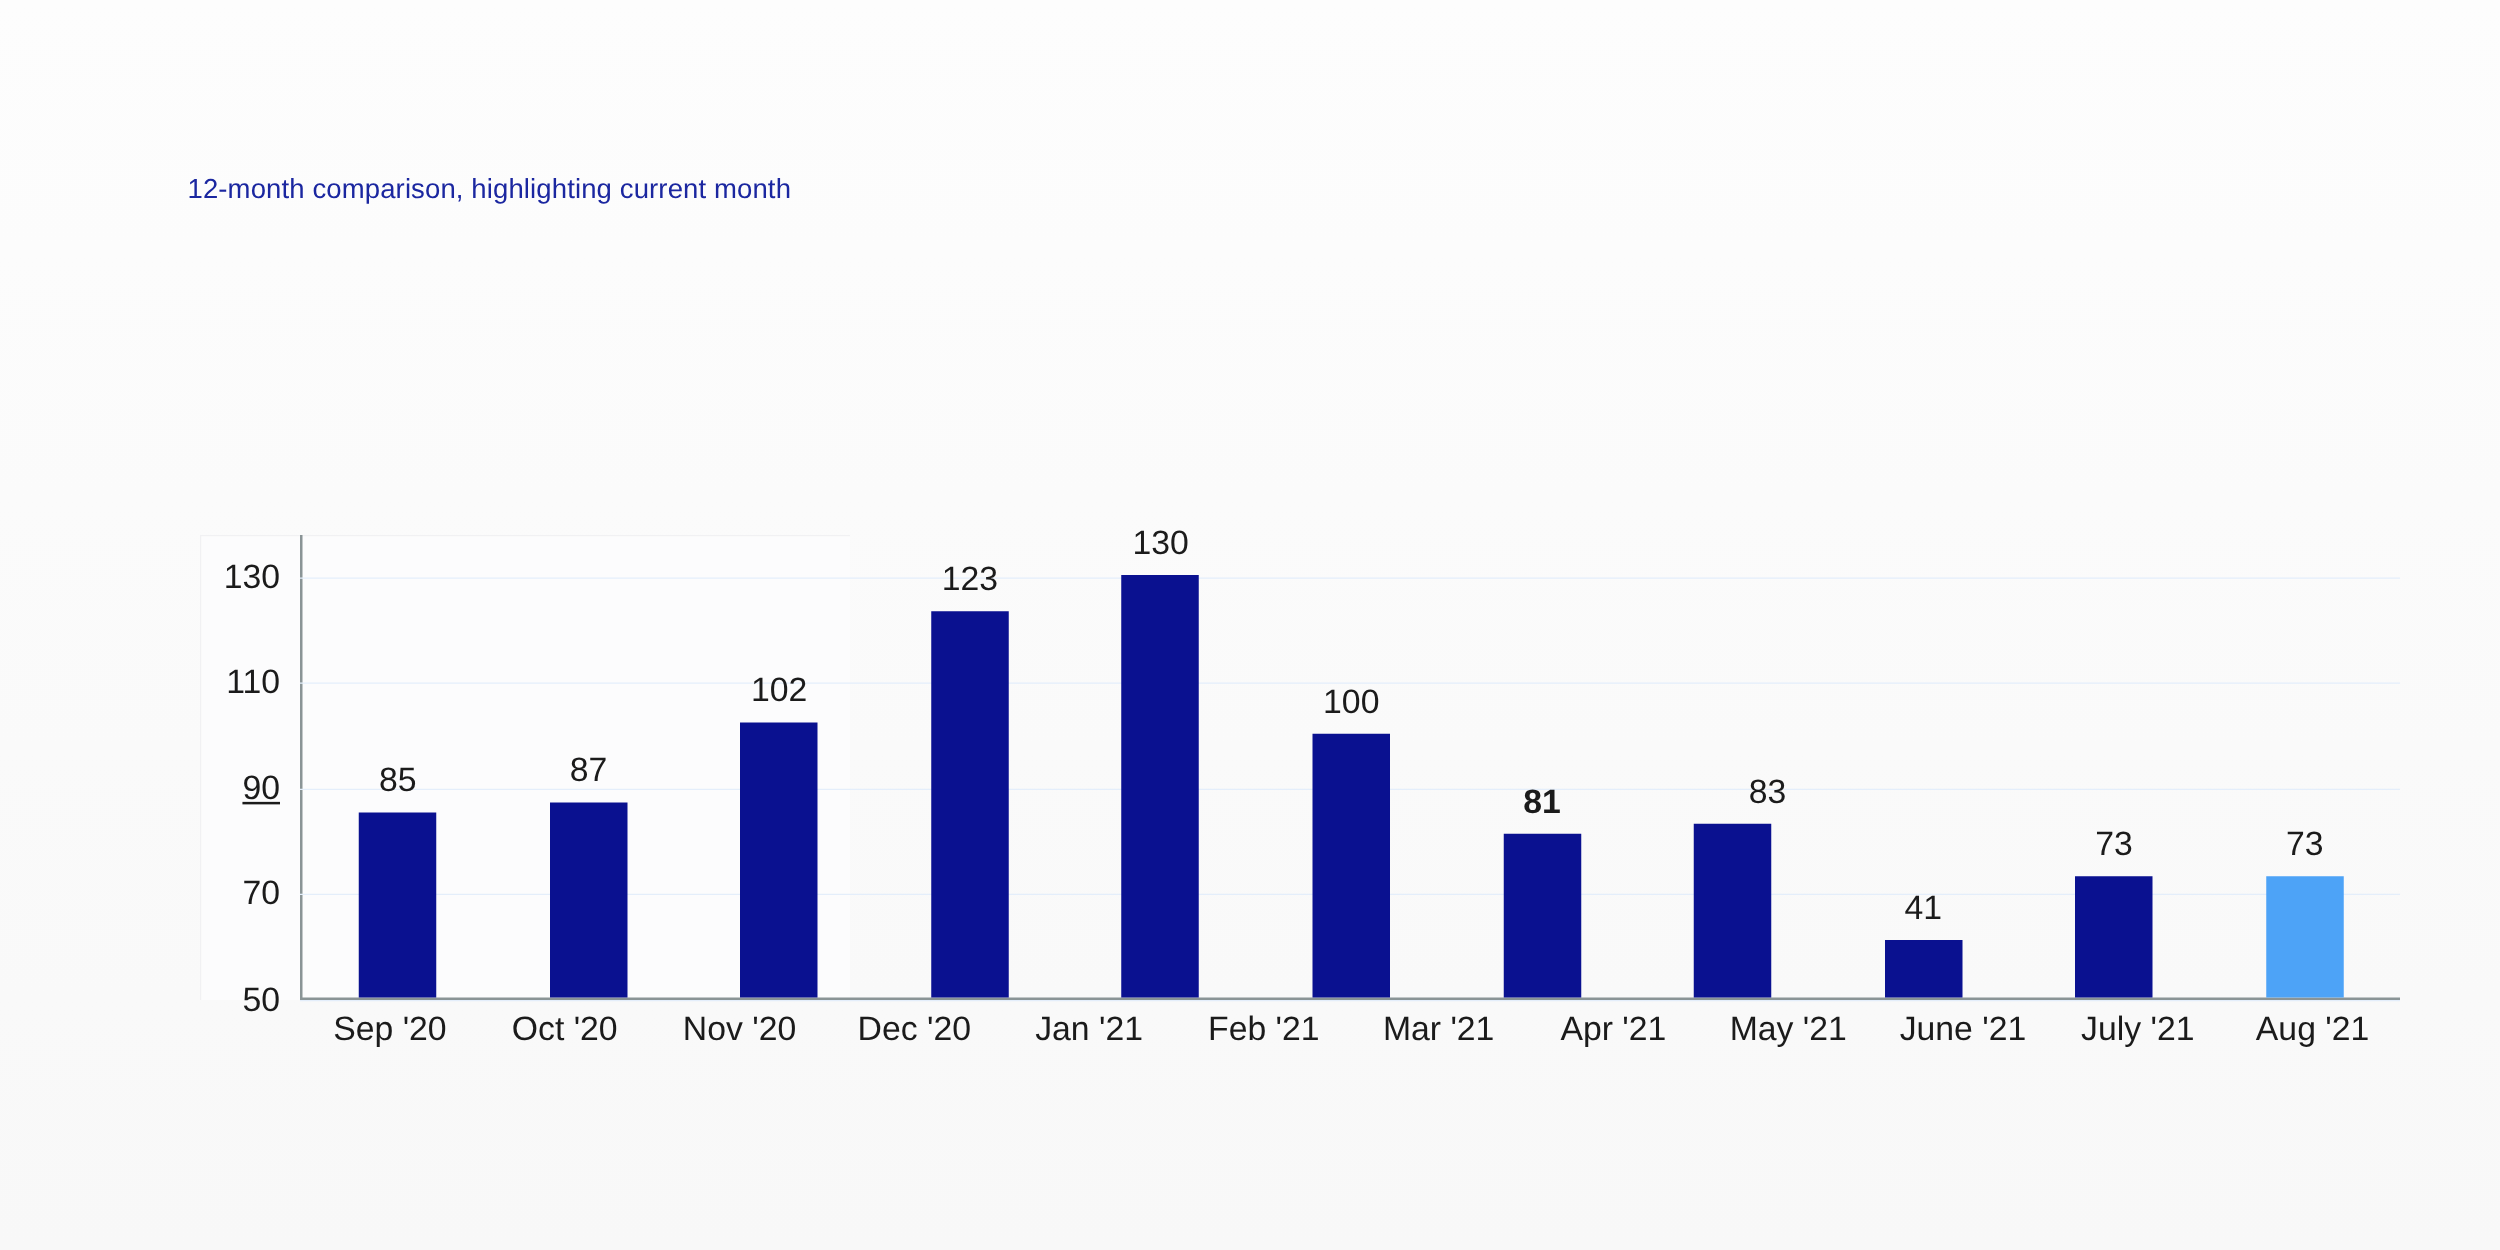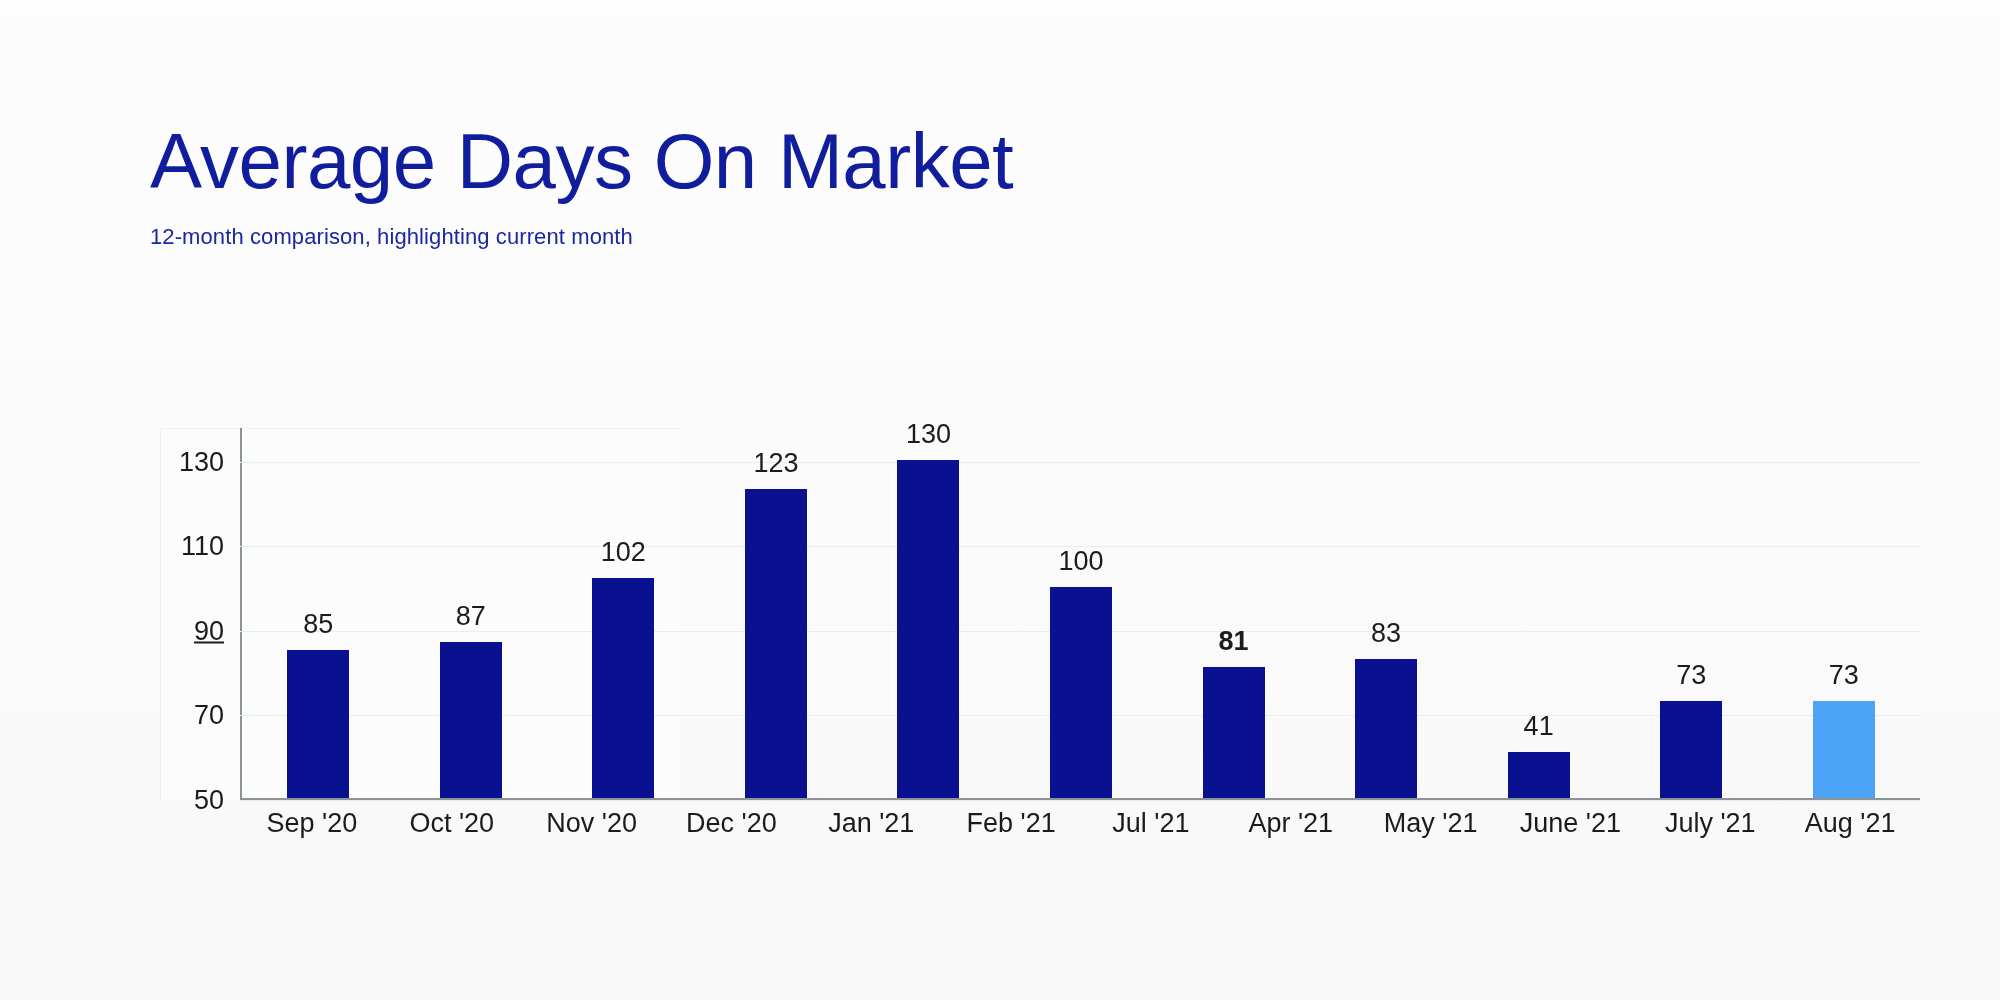--- a/index.html
+++ b/index.html
@@ -162,21 +162,20 @@
     color: #1b1b1b;
     white-space: nowrap;
   }
 </style>
 </head>
 <body>
 
 <div class="slide">
 
   <div class="header">
-    <div class="chart-title">Average Days On Market</div>
     <div class="chart-subtitle">12-month comparison, highlighting current month</div>
   </div>
 
   <div class="chart-panel">
     <div class="panel-backing"></div>
 
     <div class="plot" id="plot">
       <div class="axis-y-line"></div>
       <div class="axis-x-line"></div>
       <div id="gridlines">
@@ -216,21 +215,21 @@
           </div>
           <div class="bar-slot">
             <div class="bar-value" style="bottom: 221.364px;">100</div>
             <div class="bar" title="Feb '21: 100" style="height: 211.364px;"></div>
           </div>
           <div class="bar-slot">
             <div class="bar-value" style="bottom: 141.045px; font-weight: bold;">81</div>
             <div class="bar" title="Mar '21: 81" style="height: 131.045px;"></div>
           </div>
           <div class="bar-slot">
-            <div class="bar-value" style="bottom: 149.5px;">83</div>
+            <div class="bar-value" style="bottom: 149.5px; margin-left: 28px;">83</div>
             <div class="bar" title="Apr '21: 83" style="height: 139.5px;"></div>
           </div>
           <div class="bar-slot">
             <div class="bar-value" style="bottom: 56.5px;">41</div>
             <div class="bar" title="June '21: 61" style="height: 46.5px;"></div>
           </div>
           <div class="bar-slot">
             <div class="bar-value" style="bottom: 107.227px;">73</div>
             <div class="bar" title="July '21: 73" style="height: 97.2273px;"></div>
           </div>
@@ -241,21 +240,21 @@
         </div>
     </div>
 
     <div class="xlabels" id="xlabels">
         <div class="xlabel">Sep '20</div>
         <div class="xlabel">Oct '20</div>
         <div class="xlabel">Nov '20</div>
         <div class="xlabel">Dec '20</div>
         <div class="xlabel">Jan '21</div>
         <div class="xlabel">Feb '21</div>
-        <div class="xlabel">Jul '21</div>
+        <div class="xlabel">Mar '21</div>
         <div class="xlabel">Apr '21</div>
         <div class="xlabel">May '21</div>
         <div class="xlabel">June '21</div>
         <div class="xlabel">July '21</div>
         <div class="xlabel">Aug '21</div>
       </div>
   </div>
 
 </div>
 

